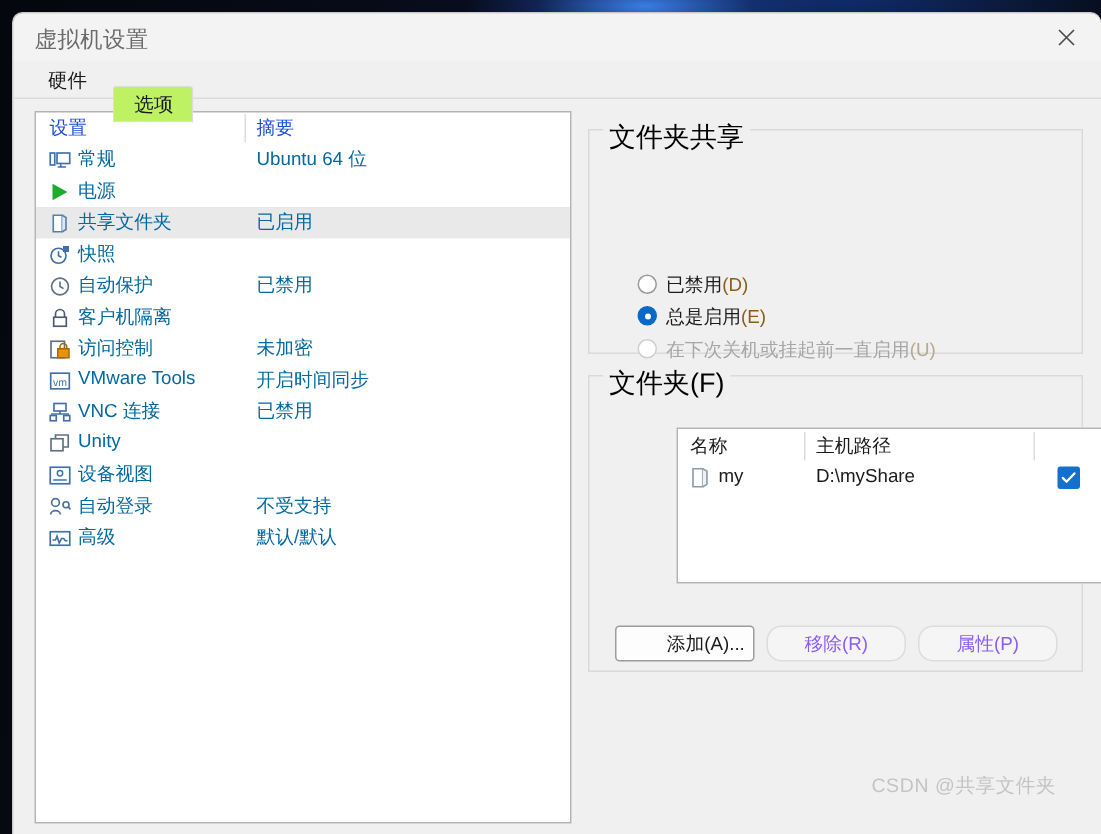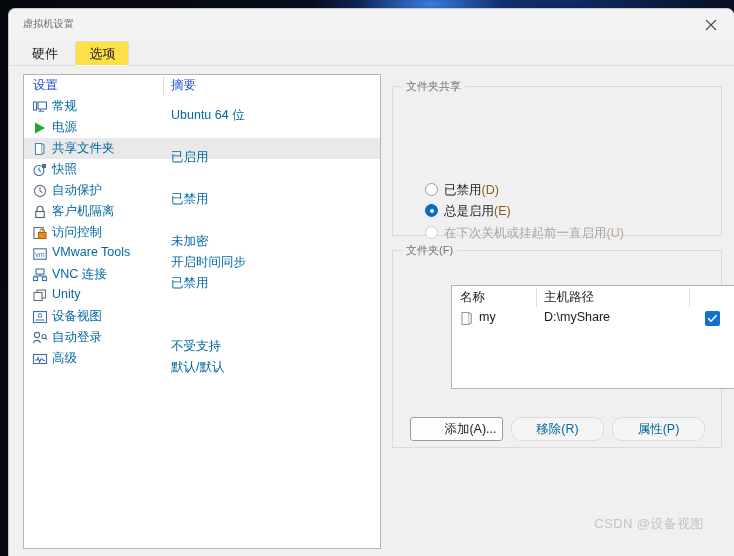--- a/index.html
+++ b/index.html
@@ -40,21 +40,21 @@
   #titlebar {
     position: relative;
     height: 32px;
     background: #f3f3f3;
     border-top-left-radius: 7px;
     border-top-right-radius: 7px;
   }
   #title-text {
     position: absolute;
     left: 14px; top: 8px;
-    font-size: 10px;
+    font-size: 15px;
     color: #6b6b6b;
     letter-spacing: .2px;
   }
   #close-btn {
     position: absolute;
     right: 0px; top: 0px;
     width: 46px; height: 32px;
     display: flex; align-items: center; justify-content: center;
     cursor: default;
   }
@@ -73,28 +73,29 @@
     display: inline-block;
     height: 25px;
     line-height: 25px;
     padding: 0 13px;
     font-size: 13px;
     color: #1b1b1b;
     vertical-align: top;
     cursor: default;
   }
   .tab.selected {
-    background: #fde047;
+    background: #bef264;
     border: 1px solid #dcdcdc;
     border-bottom: 1px solid #ffffff;
     border-top-left-radius: 3px;
     border-top-right-radius: 3px;
     line-height: 23px;
     z-index: 3;
     margin-bottom: -1px;
+    margin-top: 16px;
   }
   .tab.unselected { color: #1b1b1b; }
 
   
   #content {
     position: relative;
     height: 491px;
     background: #f0f0f0;
   }
 
@@ -134,42 +135,42 @@
   .list-row.selected { background: #e9e9e9; }
   .list-row .row-icon {
     position: absolute; left: 8px; top: 3px;
     width: 16px; height: 16px;
   }
   .list-row .row-label {
     position: absolute; left: 28px; top: 2px;
     white-space: nowrap;
   }
   .list-row .row-summary {
-    position: absolute; left: 147px; top: 11px;
+    position: absolute; left: 147px; top: 2px;
     white-space: nowrap;
   }
 
   
   #right-panel {
     position: absolute;
     left: 383px; top: 8px;
     width: 330px; height: 475px;
   }
   .groupbox {
     position: absolute;
     border: 1px solid #dadada;
     background: transparent;
   }
   .groupbox > .gb-title {
     position: absolute;
     top: -8px; left: 9px;
     padding: 0 4px;
     background: #f0f0f0;
-    font-size: 11px;
-    color: #737373;
+    font-size: 18px;
+    color: #000000;
     white-space: nowrap;
   }
 
   #gb-sharing { left: 0; top: 12px; width: 330px; height: 150px; }
   #gb-folders { left: 0; top: 176px; width: 330px; height: 198px; }
 
   
   #warn-row {
     position: absolute;
     left: 11px; top: 16px;
@@ -291,21 +292,21 @@
     text-align: center;
     line-height: 22px;
     cursor: default;
     white-space: nowrap;
   }
   .btn.focused {
     border: 1px solid #9c9c9c;
     background: #fdfdfd;
     box-shadow: 0 0 0 1px #ffffff inset;
   }
-  .btn.disabled { color: #0369a1; background: #f5f5f5; border-color: #dcdcdc; border-radius: 10px; }
+  .btn.disabled { color: #8b5cf6; background: #f5f5f5; border-color: #dcdcdc; border-radius: 10px; }
   #btn-add { left: 3px; padding-left: 28px; }
   #btn-remove { left: 104px; }
   #btn-props { left: 205px; }
 
   
   #watermark {
     position: absolute;
     right: 18px; bottom: 16px;
     font-size: 13px;
     color: #c4c4c4;
@@ -541,17 +542,17 @@
           </div>
         </div>
 
         <div id="folder-buttons">
           <div class="btn focused" id="btn-add">添加(A)...</div>
           <div class="btn disabled" id="btn-remove">移除(R)</div>
           <div class="btn disabled" id="btn-props">属性(P)</div>
         </div>
       </div>
 
-      <div id="watermark">CSDN @设备视图</div>
+      <div id="watermark">CSDN @共享文件夹</div>
     </div>
 
   </div>
 </div>
 
 </body></html>

